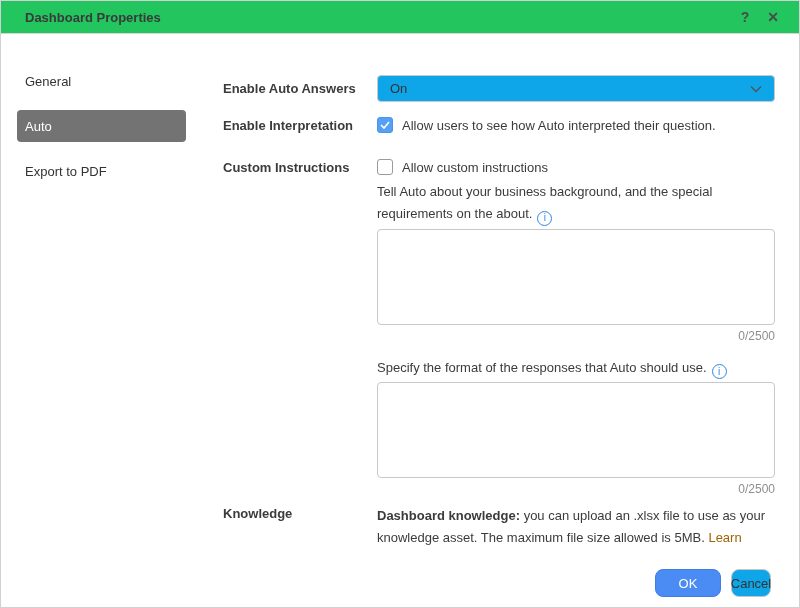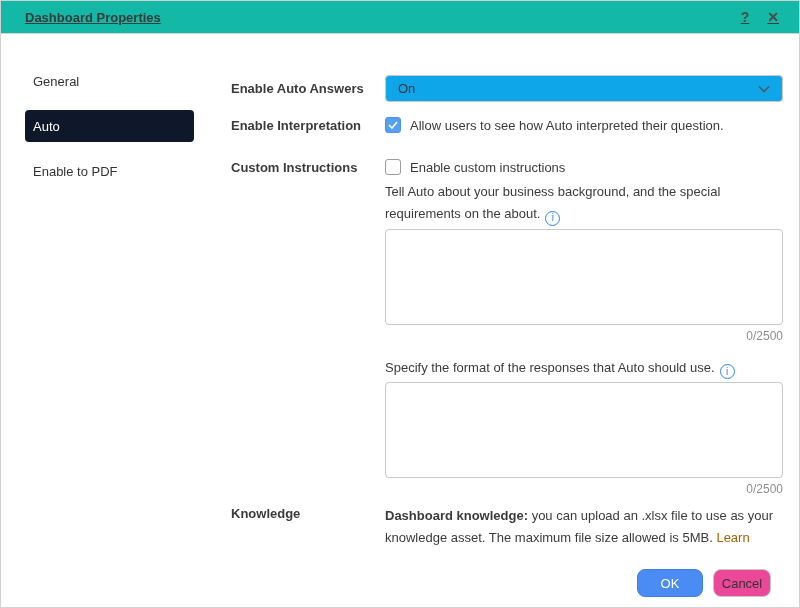--- a/index.html
+++ b/index.html
@@ -13,41 +13,40 @@
   .dialog {
     width:800px; height:608px;
     background:#fff;
     border:1px solid #d2d2d2;
     position:relative;
     overflow:hidden;
   }
   
   .header {
     height:33px;
-    background:#14b8a6;
+    background:#22c55e;
     border-bottom:1px solid #d5d5d5;
     display:flex; align-items:center;
     padding:0 20px 0 24px;
-    text-decoration:underline;
   }
   .title { font-weight:bold; font-size:13px; color:#3a3a3a; }
   .header-actions { margin-left:auto; display:flex; align-items:center; gap:18px; }
   .hicon {
     color:#4a4a4a; font-size:14px; font-weight:bold;
     cursor:pointer; line-height:1;
   }
   
   .body { display:flex; padding-top:31px; }
-  .sidebar { width:169px; margin-left:24px; flex-shrink:0; }
+  .sidebar { width:169px; margin-left:16px; flex-shrink:0; }
   .side-item {
     height:32px; display:flex; align-items:center;
     padding-left:8px; margin-bottom:13px;
     border-radius:4px; color:#333; cursor:pointer;
   }
-  .side-item.selected { background:#0f172a; color:#fff; }
+  .side-item.selected { background:#737373; color:#fff; }
   .content { margin-left:37px; flex:1; padding-right:38px; }
   .row { display:flex; }
   .row-label {
     width:154px; flex-shrink:0;
     font-weight:bold; color:#3b3b3b;
   }
   .control { flex:1; }
   
   .row-auto { margin-top:10px; }
   .row-auto .row-label { padding-top:6px; }
@@ -107,42 +106,42 @@
   }
   .btn {
     height:28px; border-radius:8px; font-size:13px;
     display:inline-flex; align-items:center; justify-content:center;
     cursor:pointer; font-family:"Liberation Sans", sans-serif;
   }
   .btn-ok {
     width:66px; background:#4a8cf3; border:1px solid #3f7fe4; color:#fff;
   }
   .btn-cancel {
-    width:58px; background:#ec4899; border:1px solid #c6c6c6; color:#333;text-align:right;
+    width:40px; background:#0ea5e9; border:1px solid #c6c6c6; color:#333;text-align:right;
   }
 </style>
 </head>
 <body>
 
 <div class="dialog">
 
   <div class="header">
     <div class="title">Dashboard Properties</div>
     <div class="header-actions">
       <span class="hicon">?</span>
       <span class="hicon">✕</span>
     </div>
   </div>
 
   <div class="body">
 
     <div class="sidebar">
       <div class="side-item">General</div>
       <div class="side-item selected">Auto</div>
-      <div class="side-item">Enable to PDF</div>
+      <div class="side-item">Export to PDF</div>
     </div>
 
     <div class="content">
 
       <div class="row row-auto">
         <div class="row-label">Enable Auto Answers</div>
         <div class="control">
           <div class="dropdown">
             <span>On</span>
             <span class="chev">
@@ -166,21 +165,21 @@
             <span>Allow users to see how Auto interpreted their question.</span>
           </div>
         </div>
       </div>
 
       <div class="row row-custom">
         <div class="row-label">Custom Instructions</div>
         <div class="control">
           <div class="cb-row">
             <span class="checkbox unchecked"></span>
-            <span>Enable custom instructions</span>
+            <span>Allow custom instructions</span>
           </div>
 
           <div class="hint">
             <span>Tell Auto about your business background, and the special</span><br>
             <span>requirements on the about.</span><span class="info-icon">i</span>
           </div>
 
           <textarea class="box" value="" style=""></textarea>
           <div class="counter">0/2500</div>
 

